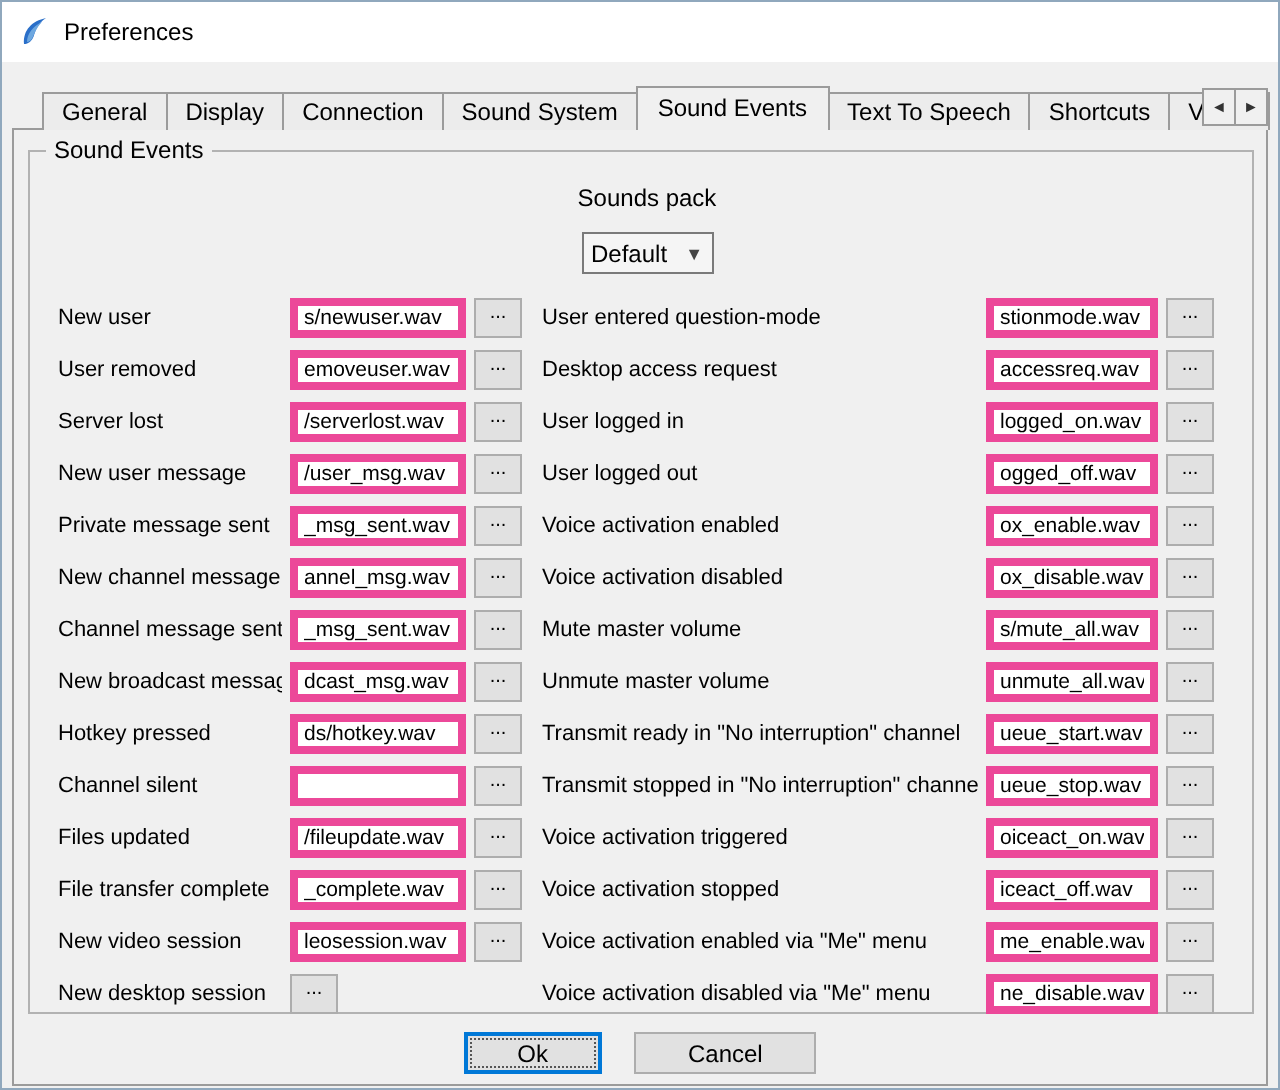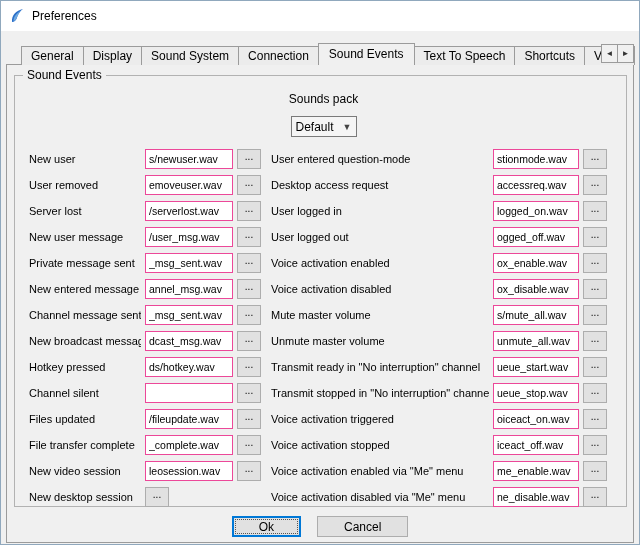--- a/index.html
+++ b/index.html
@@ -71,21 +71,21 @@
   
   .columns { display:flex; gap:10px; }
   .event-col { display:flex; flex-direction:column; gap:6px; }
   .event-row { display:flex; align-items:center; gap:4px; height:20px; }
   .event-label {
     font-size:11px; white-space:nowrap; overflow:hidden;
   }
   .col-left  .event-label { width:112px; }
   .col-right .event-label { width:218px; }
   .event-input {
-    width:88px; height:20px; border:1px solid #ec4899; background:#fff;
+    width:88px; height:20px; border:4px solid #ec4899; background:#fff;
     font-family:"Liberation Sans", sans-serif; font-size:10.5px;
     padding:0 3px;
   }
   .col-right .event-input { width:86px; }
   .browse-btn {
     width:24px; height:20px; border:1px solid #adadad; background:#e1e1e1;
     font-size:10px; line-height:1; padding:0 0 4px 0; cursor:default;
   }
 
   
@@ -111,22 +111,22 @@
         <path d="M4.5 13 C4.5 9 7.5 5 12 3 C9 6 8.2 9 7.2 11 C6.5 12.3 5.6 13 4.5 13 Z" fill="#6ea8e0"></path>
       </svg>
     </span>
     <span class="title-text">Preferences</span>
   </div>
 
   <div class="tabbar">
     <div class="tabs">
         <div class="tab">General</div>
         <div class="tab">Display</div>
+        <div class="tab">Connection</div>
         <div class="tab">Sound System</div>
-        <div class="tab">Connection</div>
         <div class="tab active">Sound Events</div>
         <div class="tab">Text To Speech</div>
         <div class="tab">Shortcuts</div>
         <div class="tab">Video</div>
       </div>
     <div class="tab-scrolls">
       <button class="tab-scroll-btn">◄</button>
       <button class="tab-scroll-btn">►</button>
     </div>
   </div>
@@ -165,21 +165,21 @@
               <span class="event-label">New user message</span>
               <input class="event-input" type="text" value="/user_msg.wav" style="">
               <button class="browse-btn">...</button>
             </div>
             <div class="event-row">
               <span class="event-label">Private message sent</span>
               <input class="event-input" type="text" value="_msg_sent.wav" style="">
               <button class="browse-btn">...</button>
             </div>
             <div class="event-row">
-              <span class="event-label">New entered message</span>
+              <span class="event-label">New channel message</span>
               <input class="event-input" type="text" value="annel_msg.wav" style="">
               <button class="browse-btn">...</button>
             </div>
             <div class="event-row">
               <span class="event-label">Channel message sent</span>
               <input class="event-input" type="text" value="_msg_sent.wav" style="">
               <button class="browse-btn">...</button>
             </div>
             <div class="event-row">
               <span class="event-label">New broadcast message</span>

